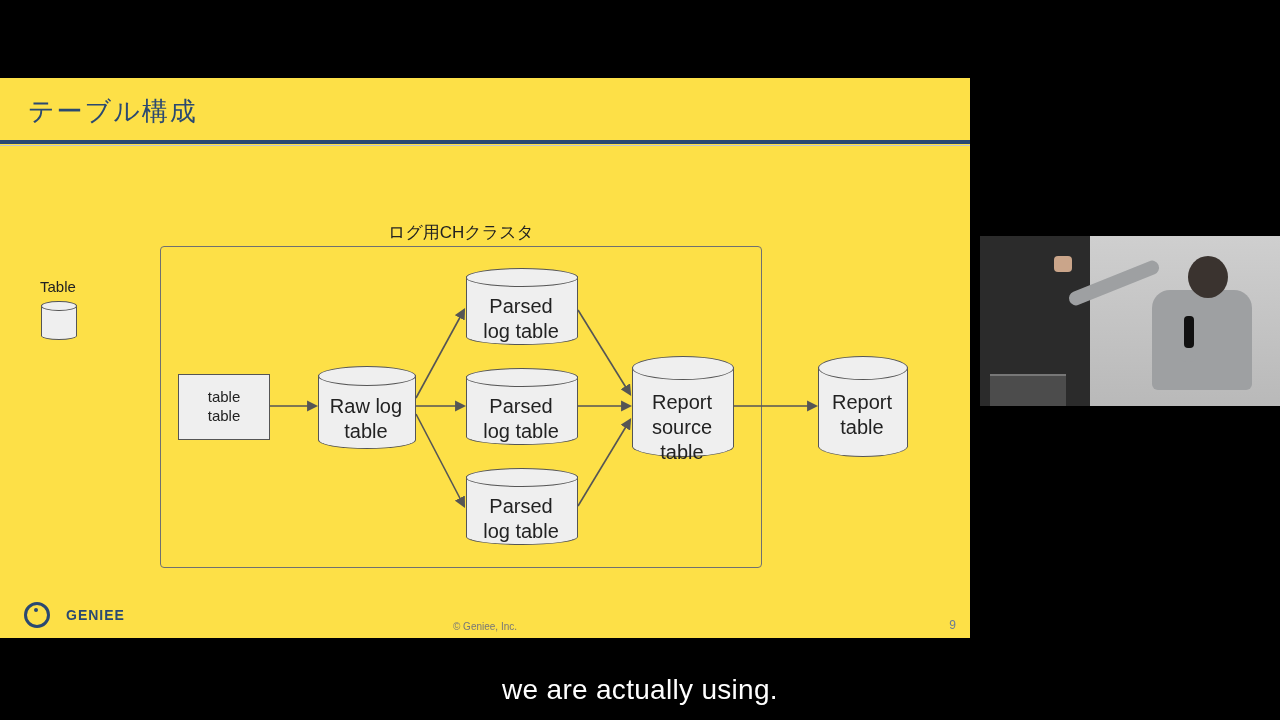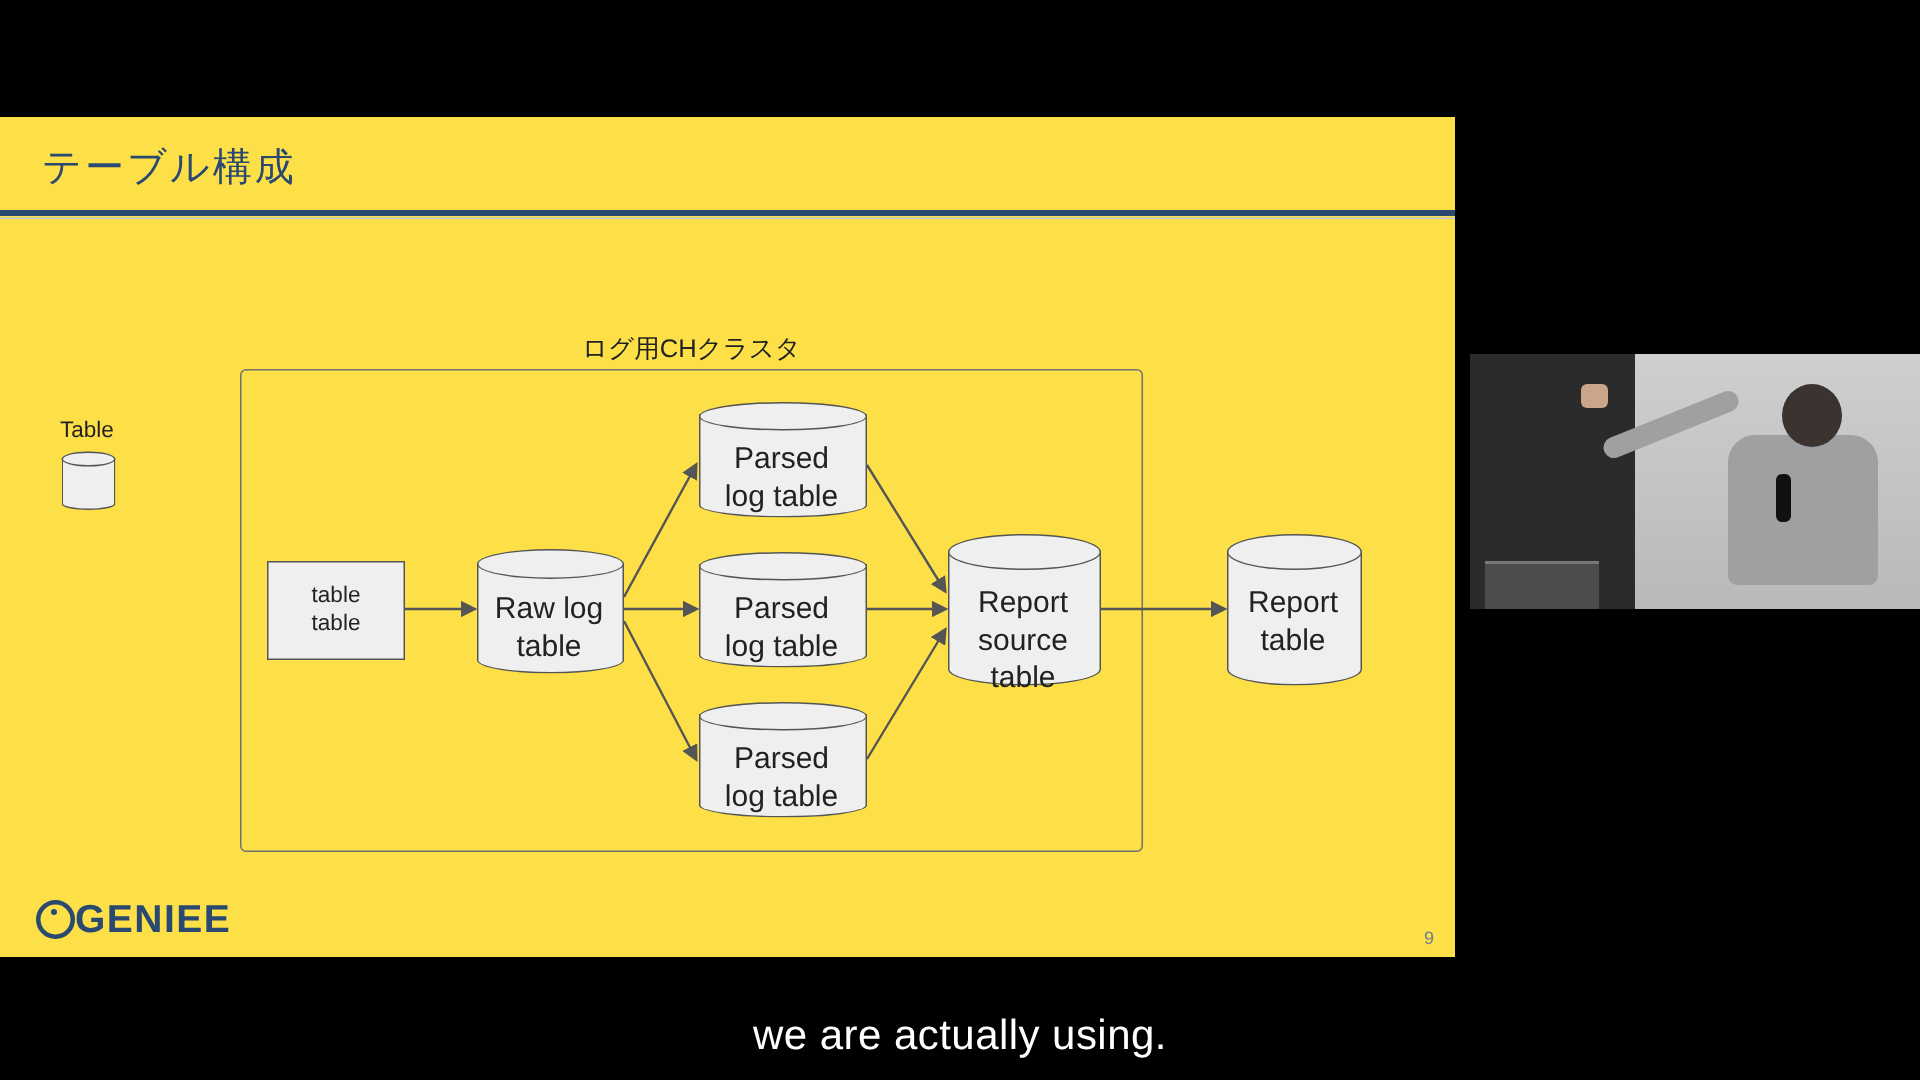--- a/index.html
+++ b/index.html
@@ -3,21 +3,21 @@
 <meta charset="utf-8">
 <style>
   html,body{margin:0;padding:0;width:1280px;height:720px;background:#000;font-family:"Hiragino Kaku Gothic ProN","Meiryo",Arial,sans-serif;overflow:hidden}
   .stage{position:relative;width:1280px;height:720px}
   .slide{position:absolute;left:0;top:78px;width:970px;height:560px;background:#fde047}
   .slide-title{position:absolute;left:28px;top:16px;font-size:26px;color:#2a4971;letter-spacing:2px}
   .rule-thick{position:absolute;left:0;top:62px;width:970px;height:4px;background:#2a4971}
   .rule-thin{position:absolute;left:0;top:67px;width:970px;height:1px;background:#b9c4d6}
   .footer-copy{position:absolute;left:0;bottom:6px;width:970px;text-align:center;font-size:10px;color:#777}
   .page-num{position:absolute;right:14px;bottom:6px;font-size:12px;color:#6b7b95}
-  .logo{position:absolute;left:24px;bottom:10px;color:#2a4971;font-weight:700;font-size:26px;letter-spacing:1px;display:flex;align-items:center;gap:0}
+  .logo{position:absolute;left:24px;bottom:10px;color:#2a4971;font-weight:700;font-size:14px;letter-spacing:1px;display:flex;align-items:center;gap:16px}
   .logo-mark{width:20px;height:20px;border-radius:50%;border:3px solid #2a4971;position:relative;display:inline-block}
   .logo-mark::after{content:"";position:absolute;left:7px;top:3px;width:4px;height:4px;border-radius:50%;background:#2a4971}
 
   
   .canvas{position:absolute;left:0;top:72px;width:970px;height:430px}
 
   .cluster{position:absolute;border:1.5px solid #707070;border-radius:4px;background:transparent}
   .cluster-label{position:absolute;top:-26px;width:100%;text-align:center;font-size:17px;color:#222}
 
   .legend-table{position:absolute;left:40px;top:128px;font-size:15px;color:#222;text-align:center}
@@ -151,20 +151,21 @@
 
         <line x1="734" y1="256" x2="816" y2="256" stroke="#555" stroke-width="1.6" marker-end="url(#ah)"></line>
       </svg>
 
     </div>
 
     <div class="logo">
       <span class="logo-mark"></span>
       <span>GENIEE</span>
     </div>
+    <div class="footer-copy">© Geniee, Inc.</div>
     <div class="page-num">9</div>
   </div>
 
   <div class="camera">
     <div class="wall"></div>
     <div class="person">
       <div class="armL"></div>
       <div class="handL"></div>
       <div class="torso"></div>
       <div class="head"></div>

